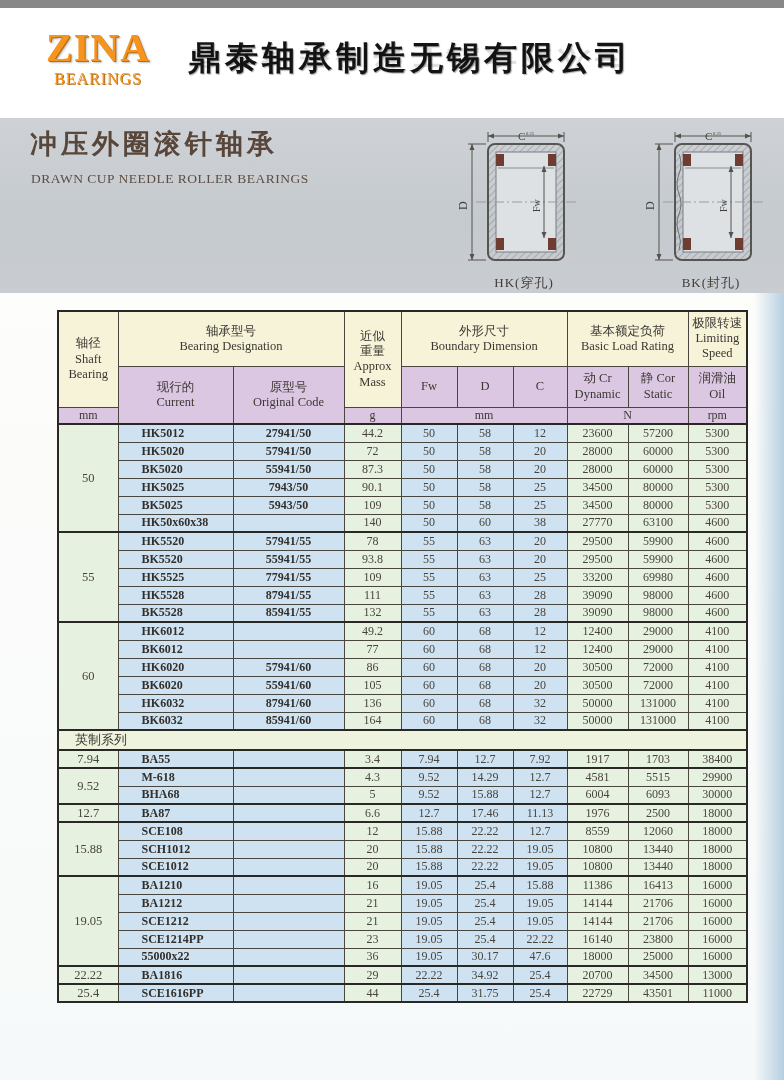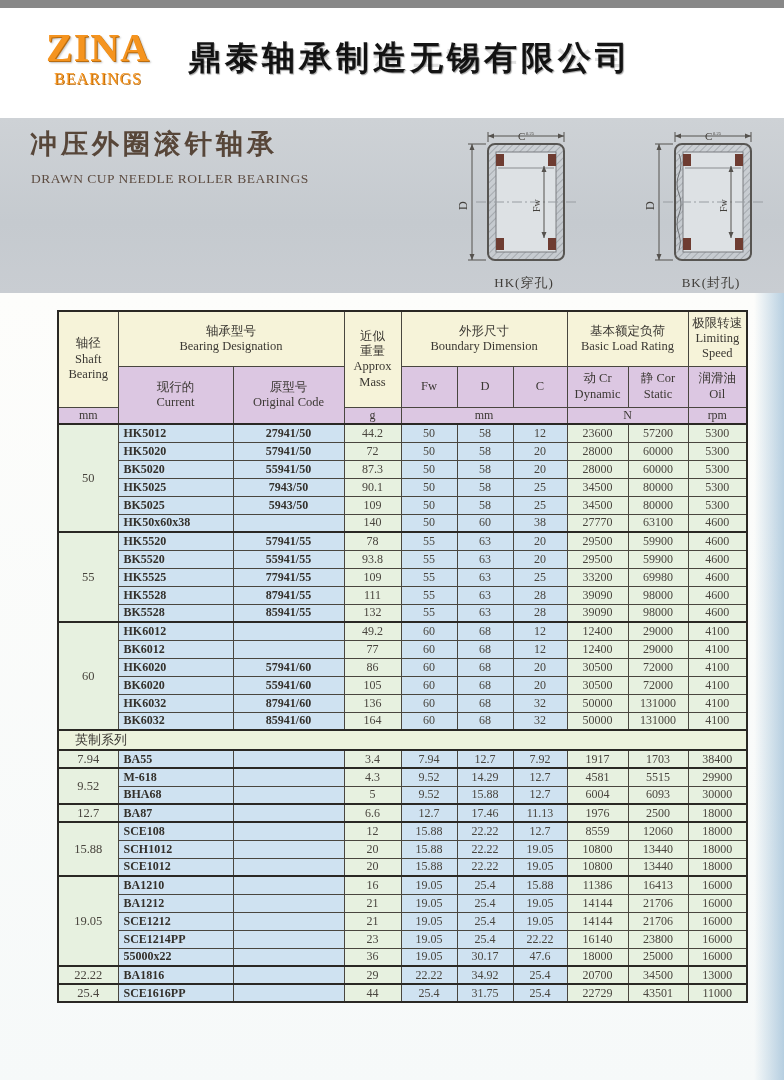--- a/index.html
+++ b/index.html
@@ -41,21 +41,21 @@
   th, td { border:1px solid #49463f; overflow:hidden; }
   thead th { font-weight:normal; color:#3b3833; font-size:12.5px; line-height:1.22; text-align:center; vertical-align:middle; }
   thead th span { display:block; }
   tr.h1 { height:55px; } tr.h2 { height:41px;padding-left:39px; } tr.h3 { height:17px; }
   tr.h3 th { font-size:12px; }
   .cream { background:#f6f3d9; }
   .lav   { background:#dcc7e2; }
   tbody td { height:18px; font-size:12px; color:#49453e; text-align:center; vertical-align:middle; padding:0 2px; }
   td.colblue  { background:#cfe2f1; }
   td.colgreen { background:#e7f1e0; }
-  td.cur  { text-align:left; padding-left:5px; font-weight:bold; color:#33302b; }
+  td.cur  { text-align:left; padding-left:23px; font-weight:bold; color:#33302b; }
   td.orig { font-weight:bold; color:#33302b; }
   td.shaft-cell { font-size:12.5px; }
   tr.group-start td { border-top:2px solid #2a2824; }
   tr.series-divider td { background:#edf3dd; text-align:left; padding-left:16px; font-size:13px;
              color:#3b3833; border-top:2px solid #2a2824; border-bottom:2px solid #2a2824; height:20px; }
 
   .footnote { position:absolute; left:42px; top:762px; font-size:13.5px; color:#3e3a34; letter-spacing:.5px; }
 </style>
 </head>
 <body>

